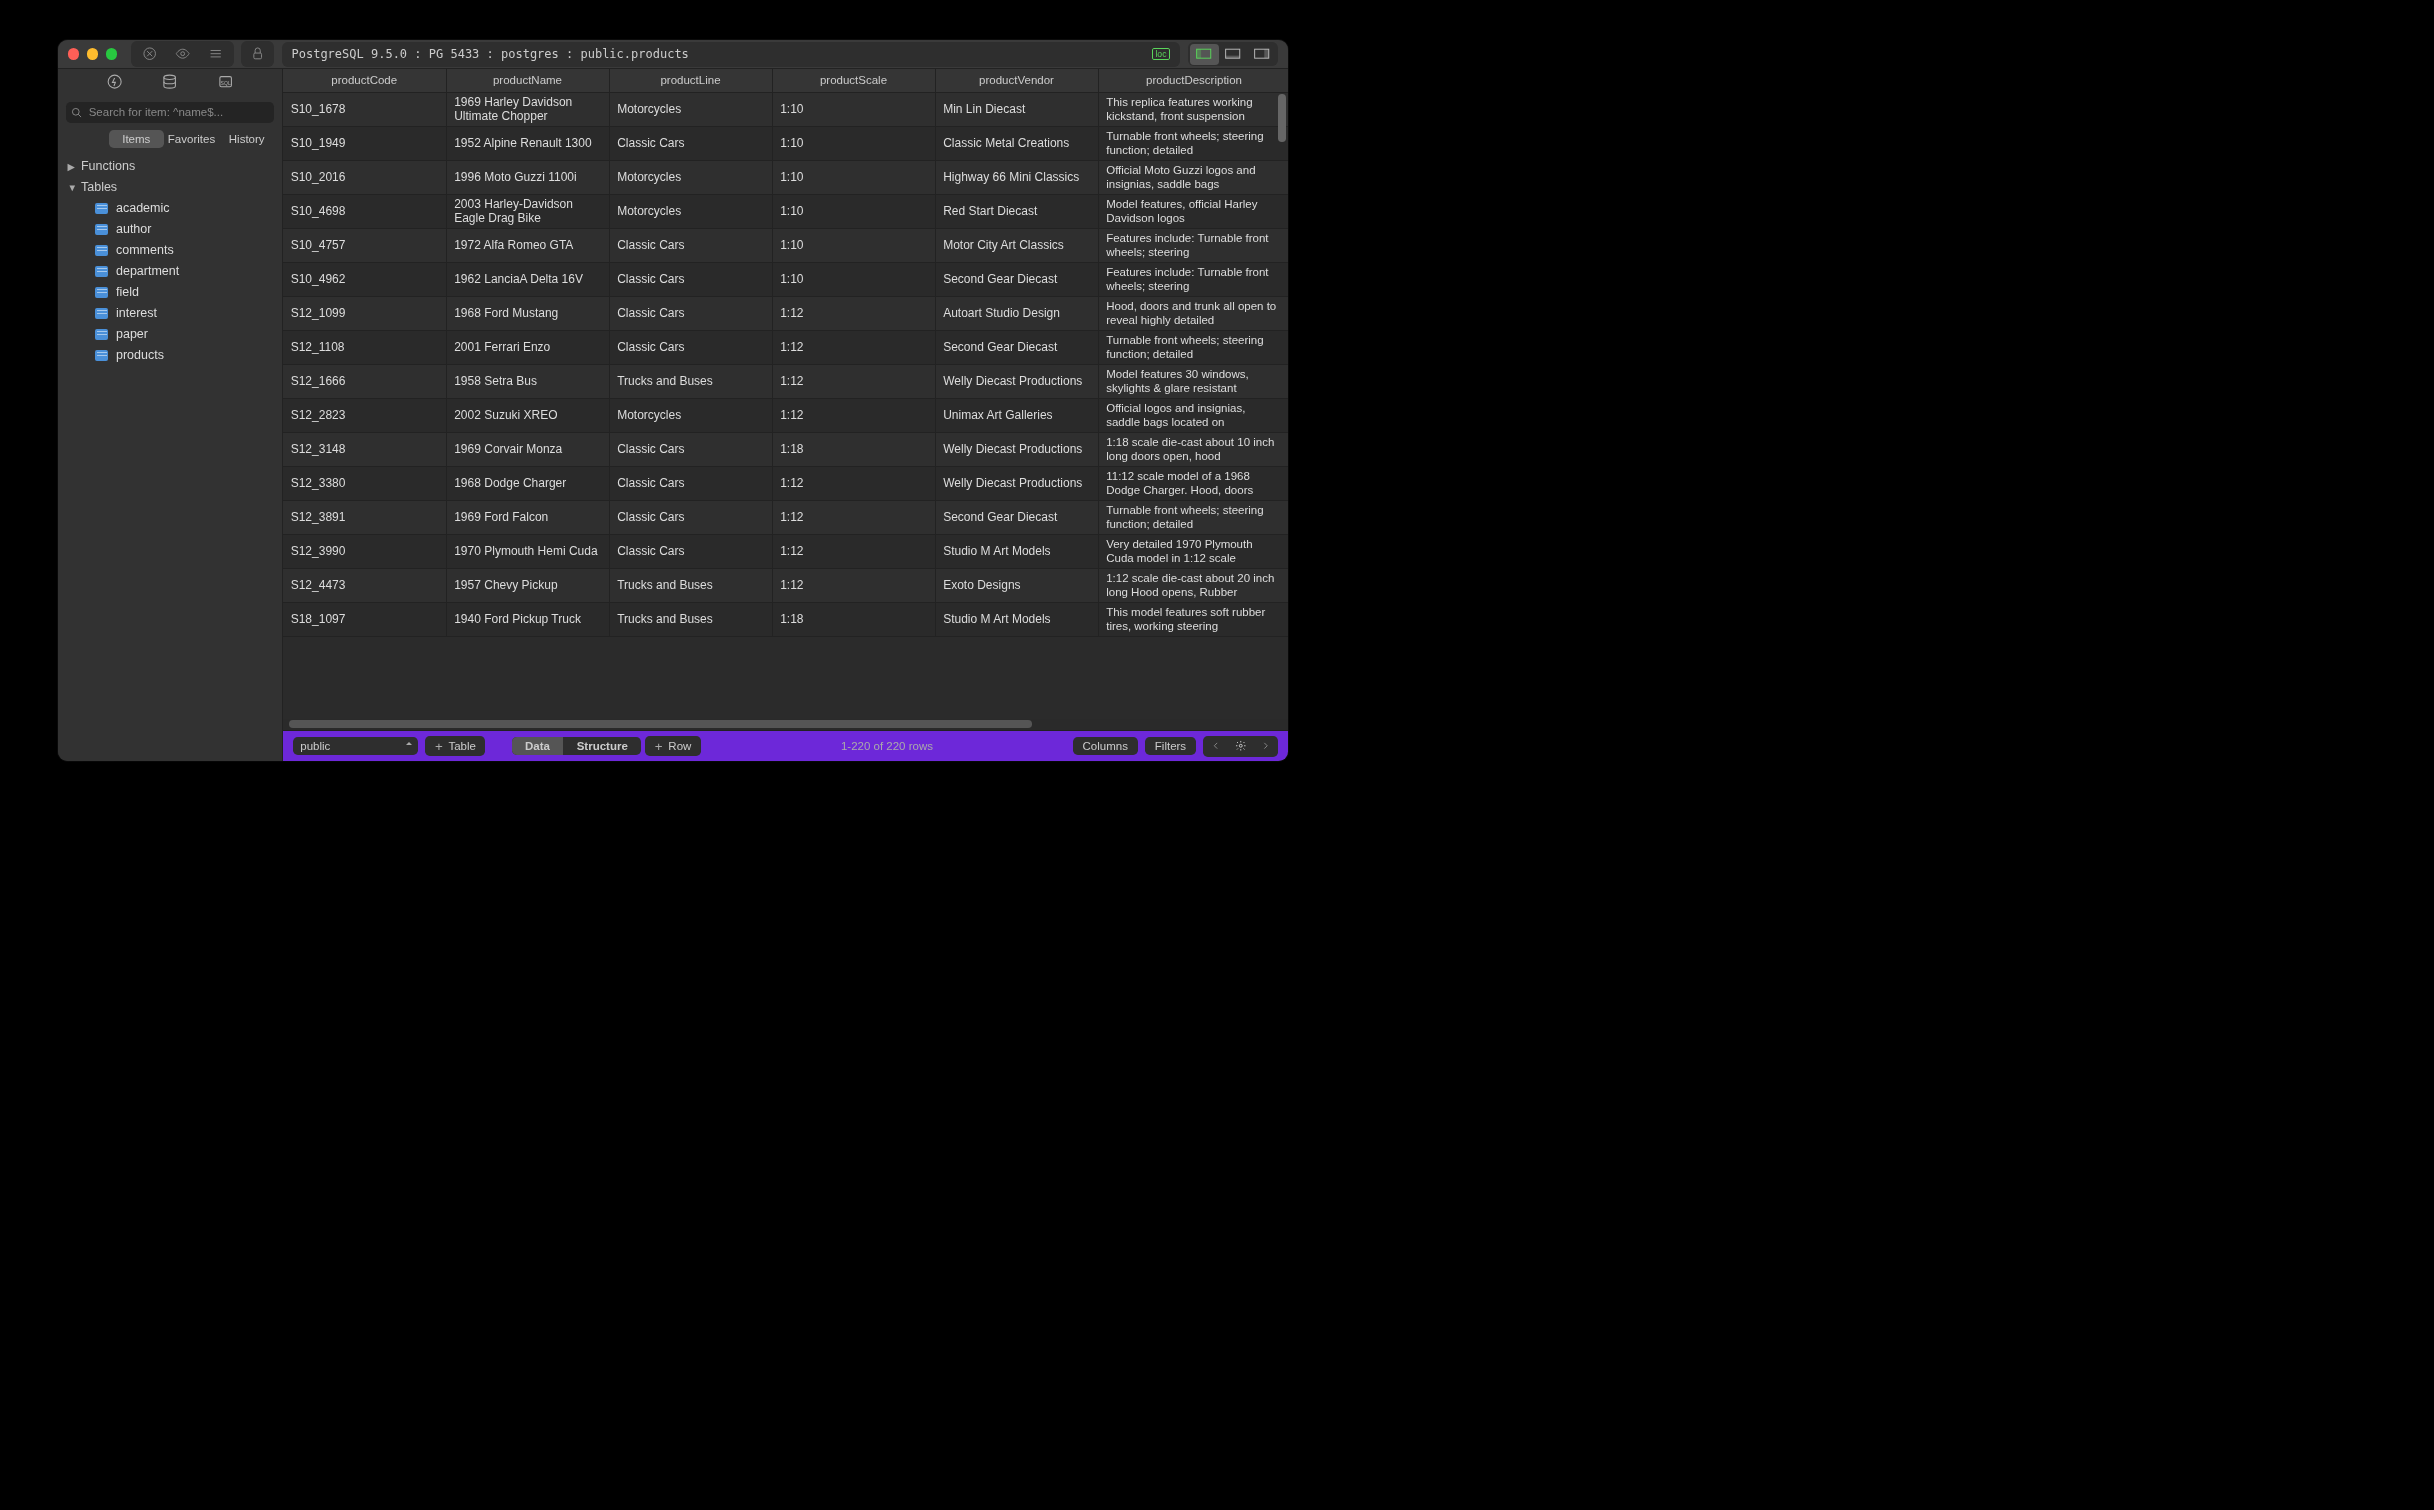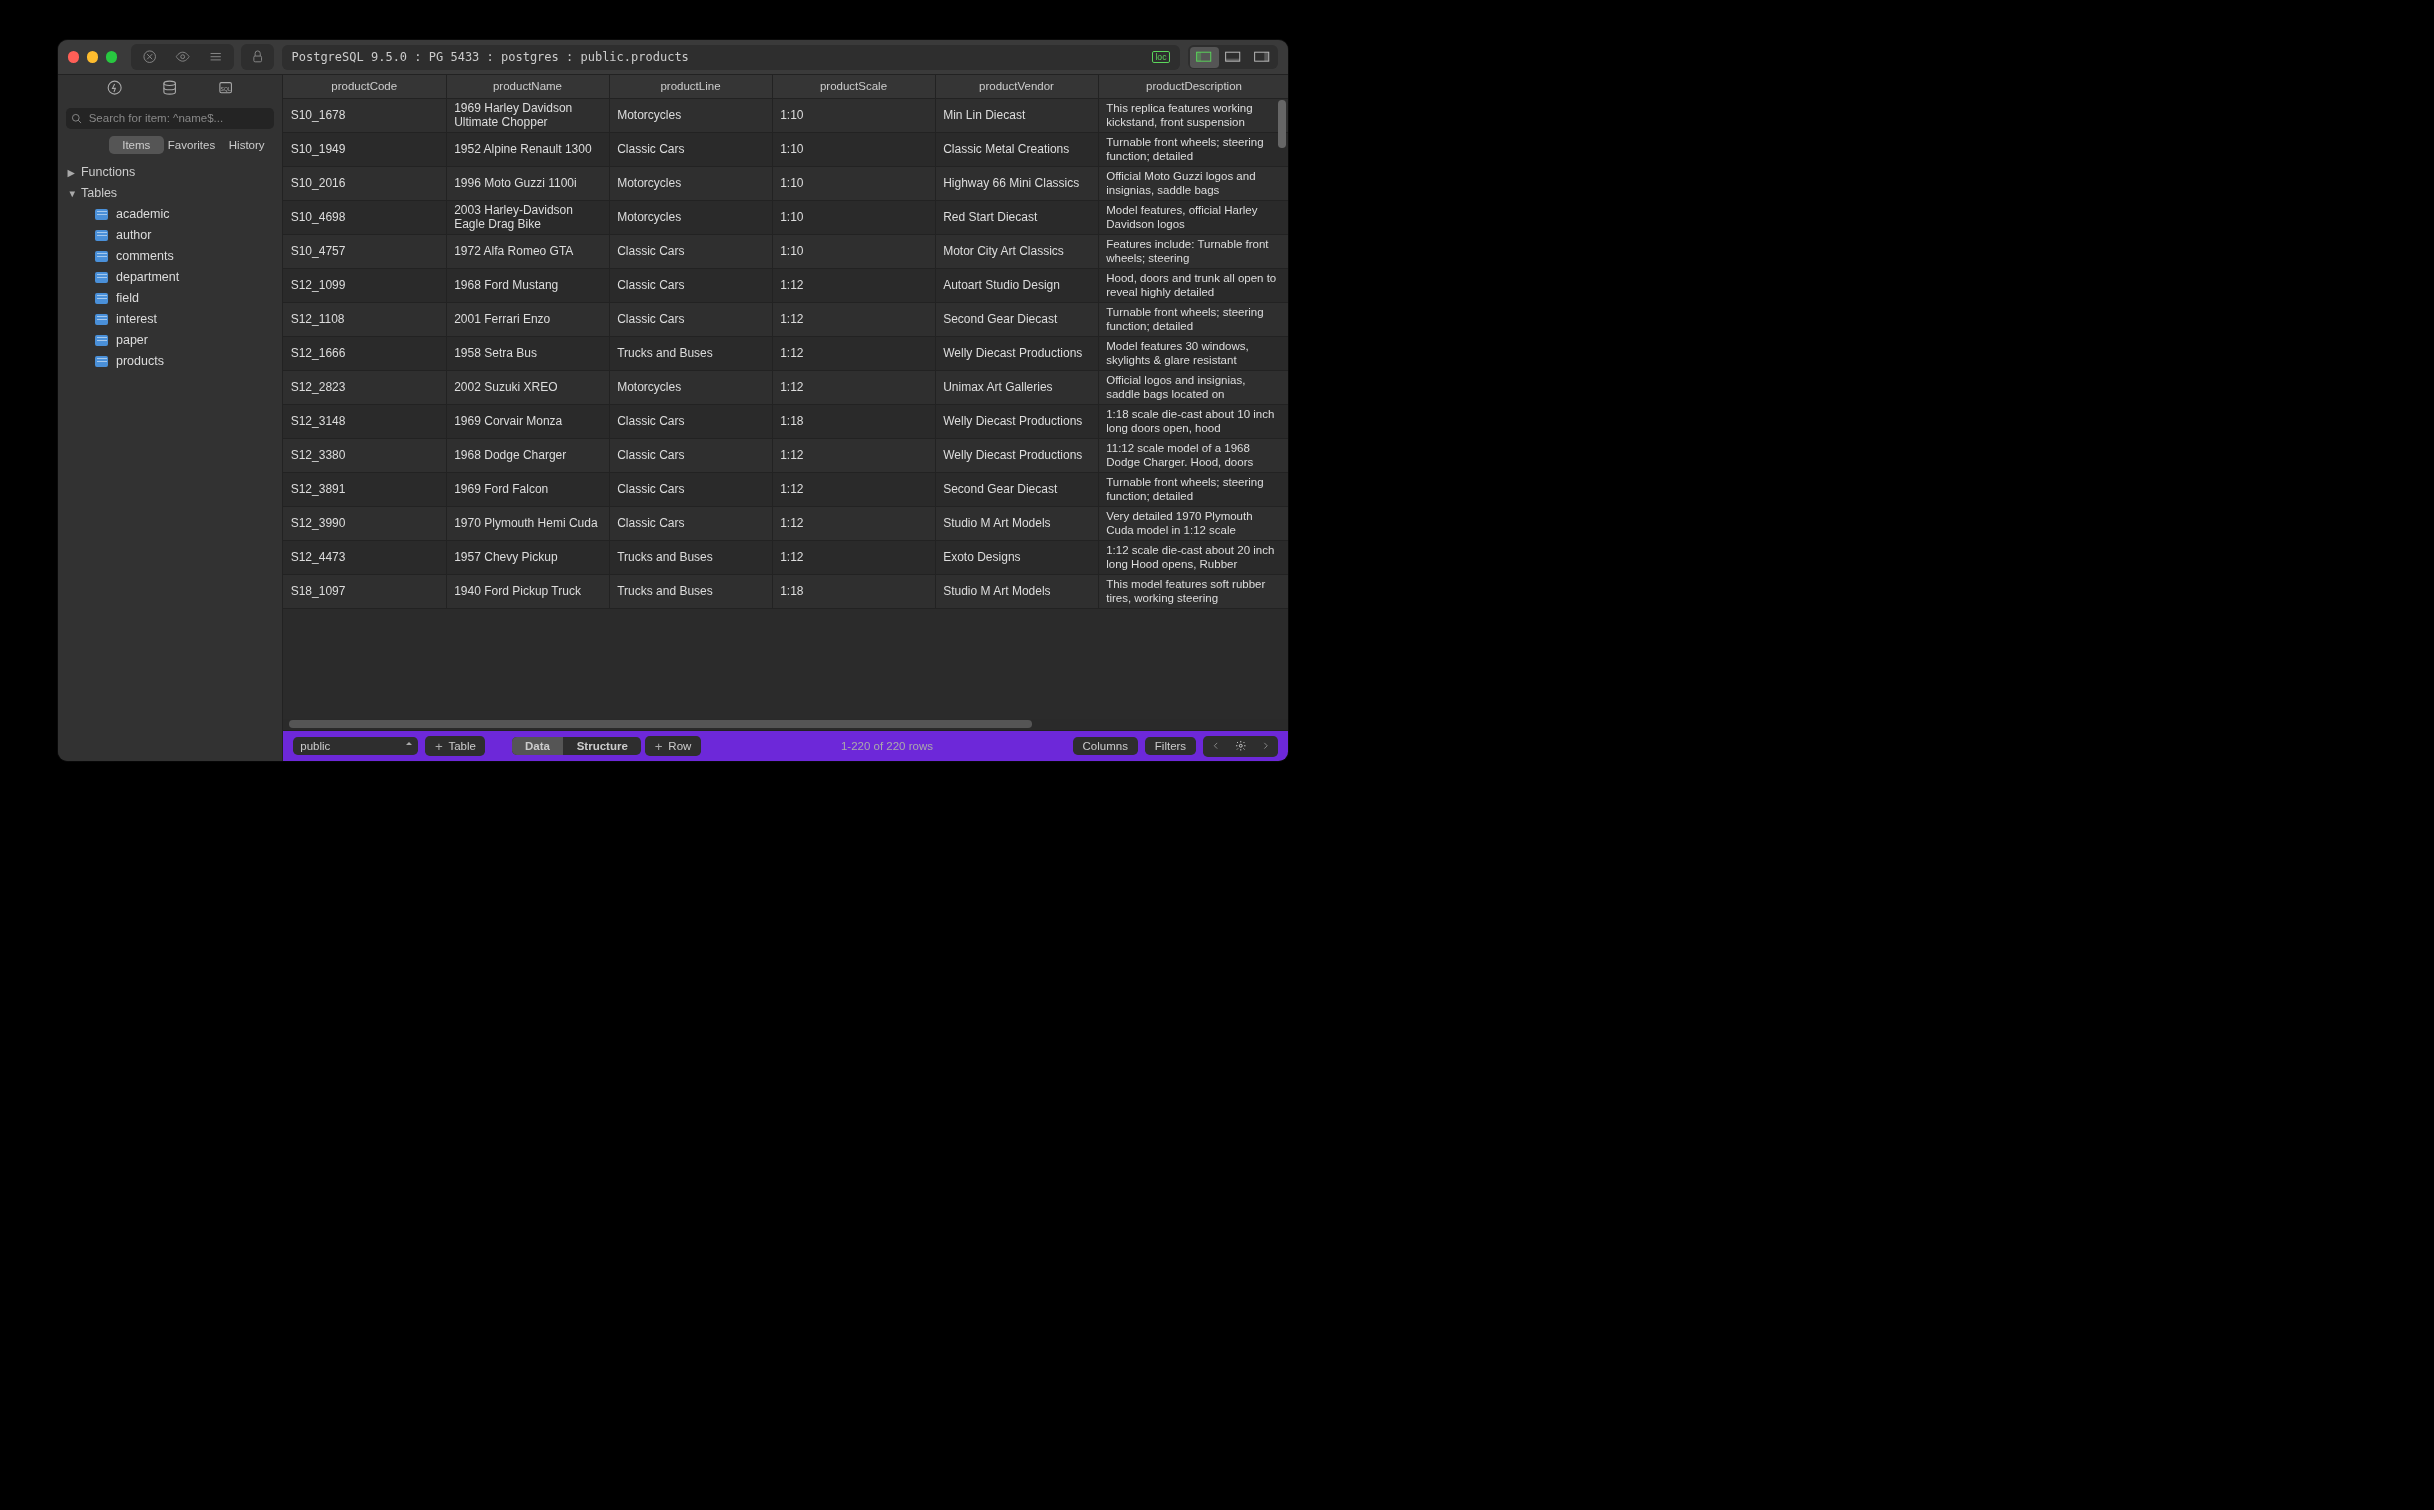--- a/index.html
+++ b/index.html
@@ -19,21 +19,21 @@
     width: 1230px;
     height: 721px;
     background: #2c2c2c;
     border-radius: 9.6px;
     box-shadow: 0 24px 58px rgba(0,0,0,0.6), 0 0 0 1px rgba(255,255,255,0.05);
     overflow: hidden;
     display: flex;
     flex-direction: column;
   }
   .titlebar {
-    height: 35px;
+    height: 29px;
     background: #3a3a3a;
     border-bottom: 1px solid #222;
     display: flex;
     align-items: center;
     padding: 0 9.6px;
     gap: 7.7px;
   }
   .traffic { display: flex; gap: 7.7px; margin-right: 5.8px;}
   .traffic .dot { width: 11.5px; height: 11.5px; border-radius: 50%; }
   .dot.red { background:#ff5f57; }
@@ -404,20 +404,28 @@
                 <td>1:10</td>
                 <td>Red Start Diecast</td>
                 <td class="desc-cell">Model features, official Harley Davidson logos</td>
               </tr>
               <tr>
                 <td>S10_4757</td>
                 <td>1972 Alfa Romeo GTA</td>
                 <td>Classic Cars</td>
                 <td>1:10</td>
                 <td>Motor City Art Classics</td>
+                <td class="desc-cell">Features include: Turnable front wheels; steering</td>
+              </tr>
+              <tr>
+                <td>S10_4962</td>
+                <td>1962 LanciaA Delta 16V</td>
+                <td>Classic Cars</td>
+                <td>1:10</td>
+                <td>Second Gear Diecast</td>
                 <td class="desc-cell">Features include: Turnable front wheels; steering</td>
               </tr>
               <tr>
                 <td>S12_1099</td>
                 <td>1968 Ford Mustang</td>
                 <td>Classic Cars</td>
                 <td>1:12</td>
                 <td>Autoart Studio Design</td>
                 <td class="desc-cell">Hood, doors and trunk all open to reveal highly detailed</td>
               </tr>

